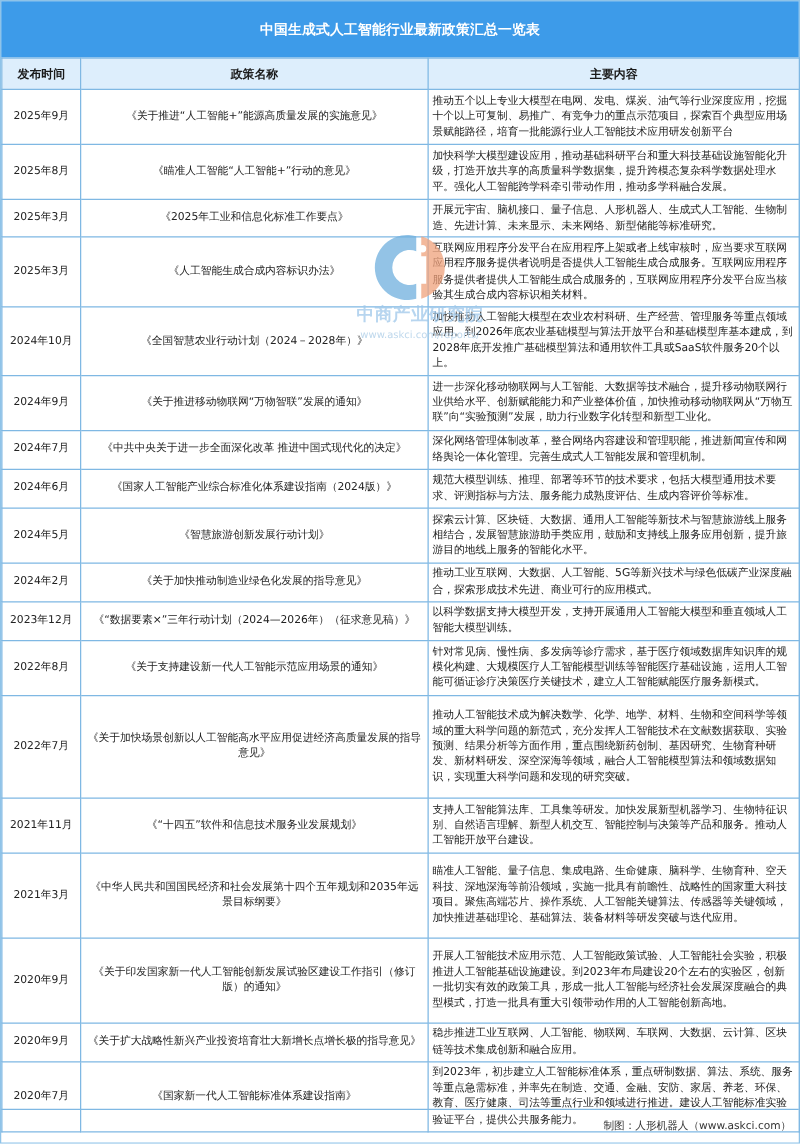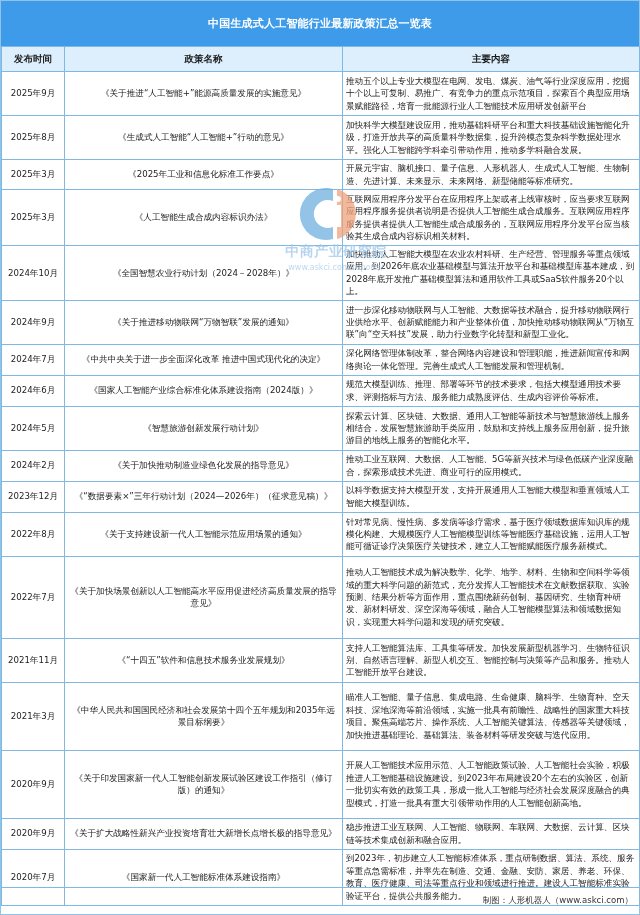--- a/index.html
+++ b/index.html
@@ -39,42 +39,42 @@
       </tr>
     </thead>
     <tbody id="tbody">
         <tr style="height: 44px;">
           <td class="date">2025年9月</td>
           <td class="name">《关于推进“人工智能+”能源高质量发展的实施意见》</td>
           <td class="content">推动五个以上专业大模型在电网、发电、煤炭、油气等行业深度应用，挖掘十个以上可复制、易推广、有竞争力的重点示范项目，探索百个典型应用场景赋能路径，培育一批能源行业人工智能技术应用研发创新平台</td>
         </tr>
         <tr style="height: 44px;">
           <td class="date">2025年8月</td>
-          <td class="name">《生成式人工智能“人工智能+”行动的意见》</td>
+          <td class="name">《瞄准人工智能“人工智能+”行动的意见》</td>
           <td class="content">加快科学大模型建设应用，推动基础科研平台和重大科技基础设施智能化升级，打造开放共享的高质量科学数据集，提升跨模态复杂科学数据处理水平。强化人工智能跨学科牵引带动作用，推动多学科融合发展。</td>
         </tr>
         <tr style="height: 30px;">
           <td class="date">2025年3月</td>
           <td class="name">《2025年工业和信息化标准工作要点》</td>
           <td class="content">开展元宇宙、脑机接口、量子信息、人形机器人、生成式人工智能、生物制造、先进计算、未来显示、未来网络、新型储能等标准研究。</td>
         </tr>
         <tr style="height: 56px;">
           <td class="date">2025年3月</td>
           <td class="name">《人工智能生成合成内容标识办法》</td>
           <td class="content">互联网应用程序分发平台在应用程序上架或者上线审核时，应当要求互联网应用程序服务提供者说明是否提供人工智能生成合成服务。互联网应用程序服务提供者提供人工智能生成合成服务的，互联网应用程序分发平台应当核验其生成合成内容标识相关材料。</td>
         </tr>
         <tr style="height: 44px;">
           <td class="date">2024年10月</td>
           <td class="name">《全国智慧农业行动计划（2024－2028年）》</td>
           <td class="content">加快推动人工智能大模型在农业农村科研、生产经营、管理服务等重点领域应用。到2026年底农业基础模型与算法开放平台和基础模型库基本建成，到2028年底开发推广基础模型算法和通用软件工具或SaaS软件服务20个以上。</td>
         </tr>
         <tr style="height: 44px;">
           <td class="date">2024年9月</td>
           <td class="name">《关于推进移动物联网“万物智联”发展的通知》</td>
-          <td class="content">进一步深化移动物联网与人工智能、大数据等技术融合，提升移动物联网行业供给水平、创新赋能能力和产业整体价值，加快推动移动物联网从“万物互联”向“空天科技”发展，助力行业数字化转型和新型工业化。</td>
+          <td class="content">进一步深化移动物联网与人工智能、大数据等技术融合，提升移动物联网行业供给水平、创新赋能能力和产业整体价值，加快推动移动物联网从“万物互联”向“实验预测”发展，助力行业数字化转型和新型工业化。</td>
         </tr>
         <tr style="height: 31px;">
           <td class="date">2024年7月</td>
           <td class="name">《中共中央关于进一步全面深化改革 推进中国式现代化的决定》</td>
           <td class="content">深化网络管理体制改革，整合网络内容建设和管理职能，推进新闻宣传和网络舆论一体化管理。完善生成式人工智能发展和管理机制。</td>
         </tr>
         <tr style="height: 31px;">
           <td class="date">2024年6月</td>
           <td class="name">《国家人工智能产业综合标准化体系建设指南（2024版）》</td>
           <td class="content">规范大模型训练、推理、部署等环节的技术要求，包括大模型通用技术要求、评测指标与方法、服务能力成熟度评估、生成内容评价等标准。</td>

